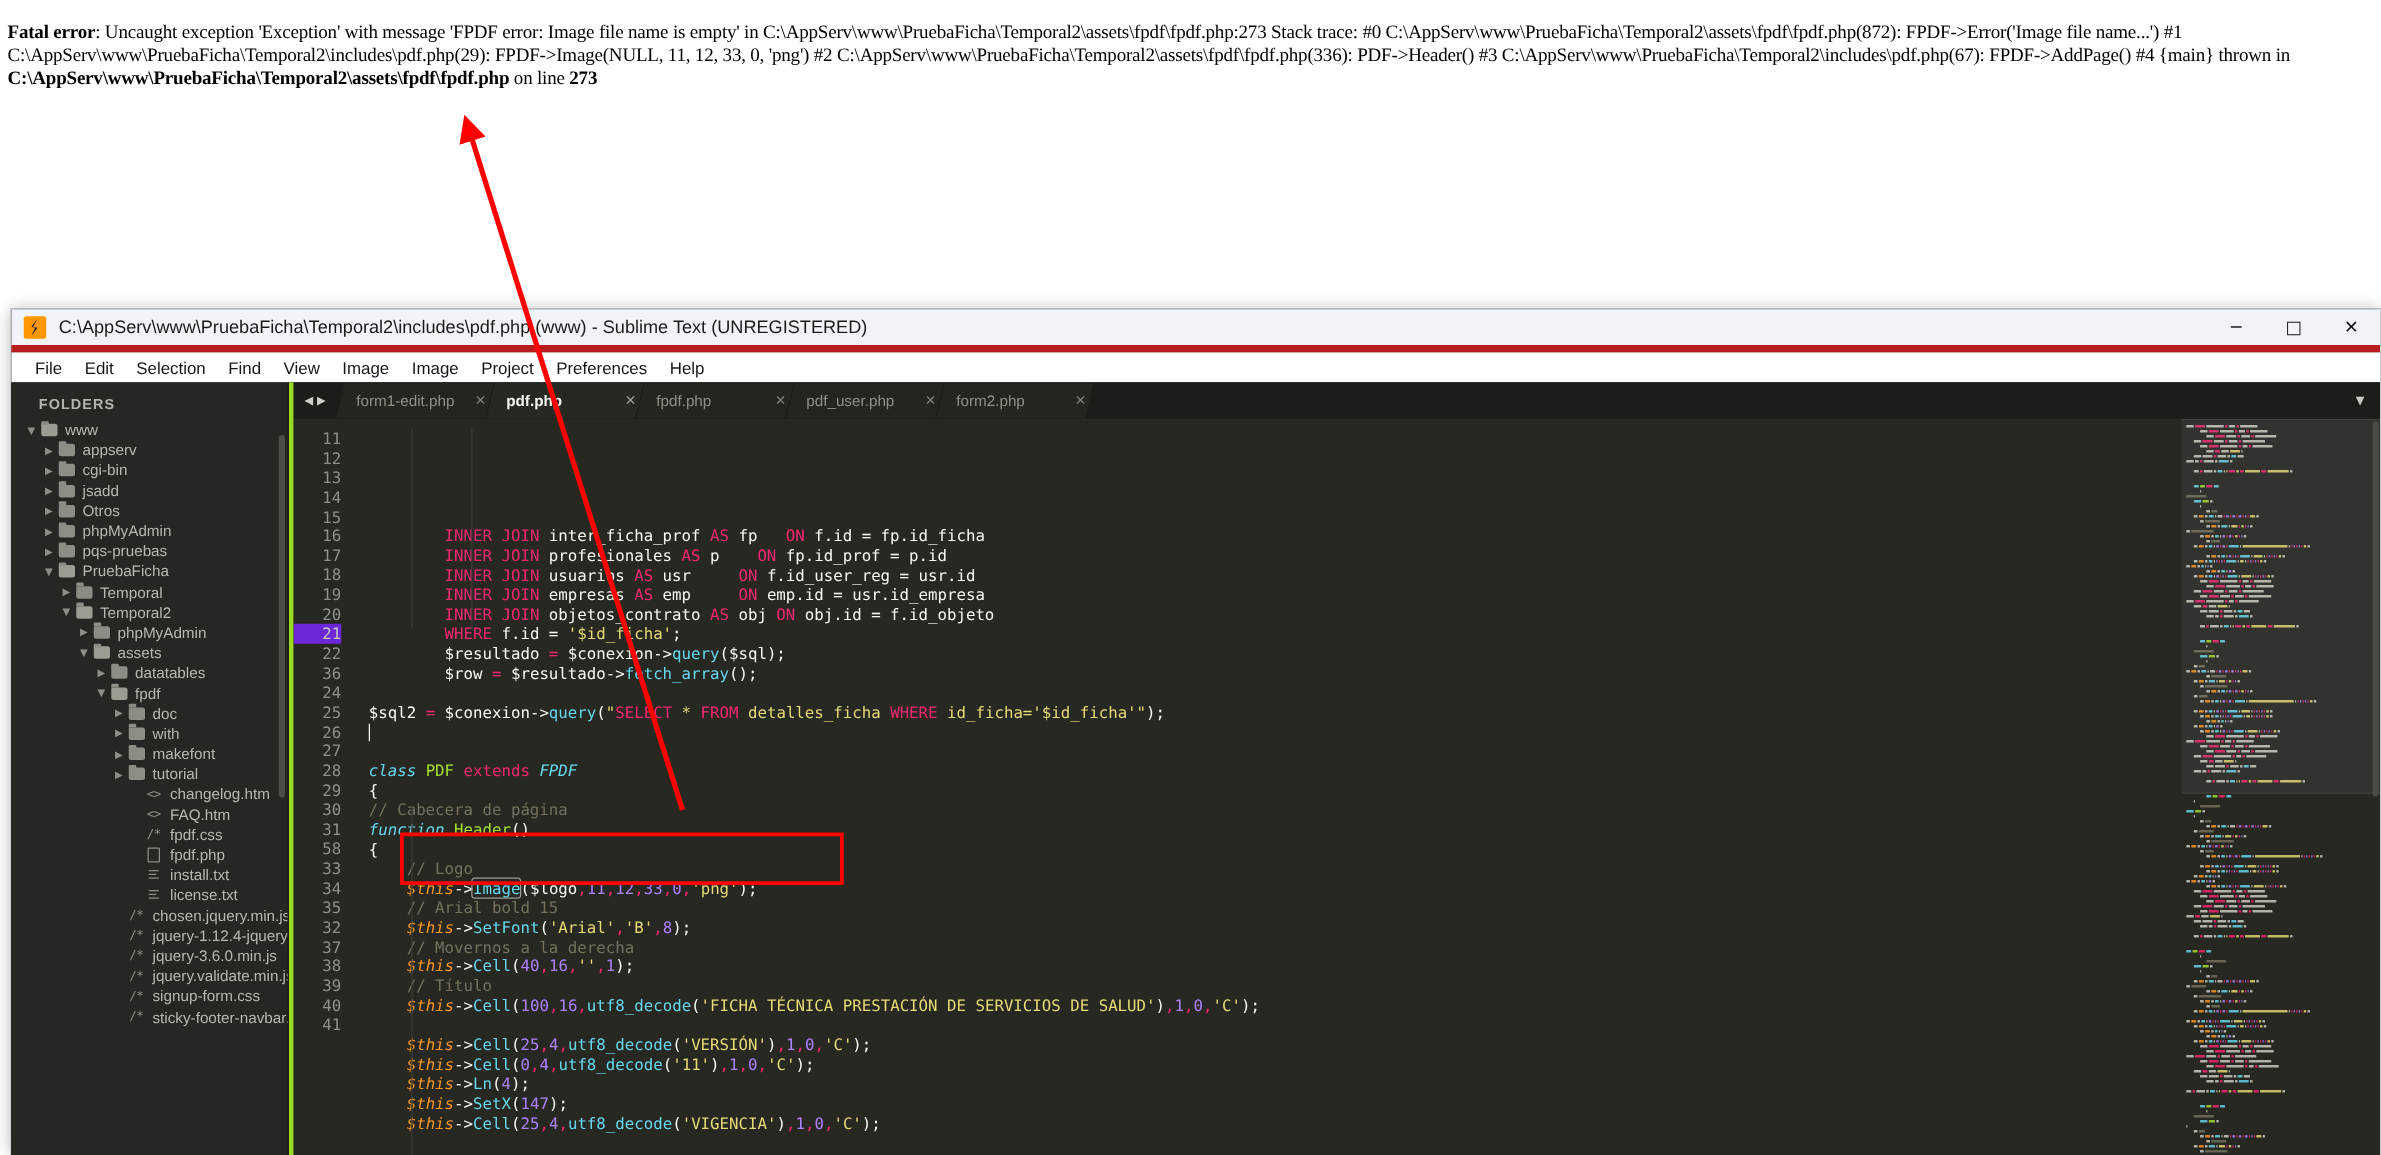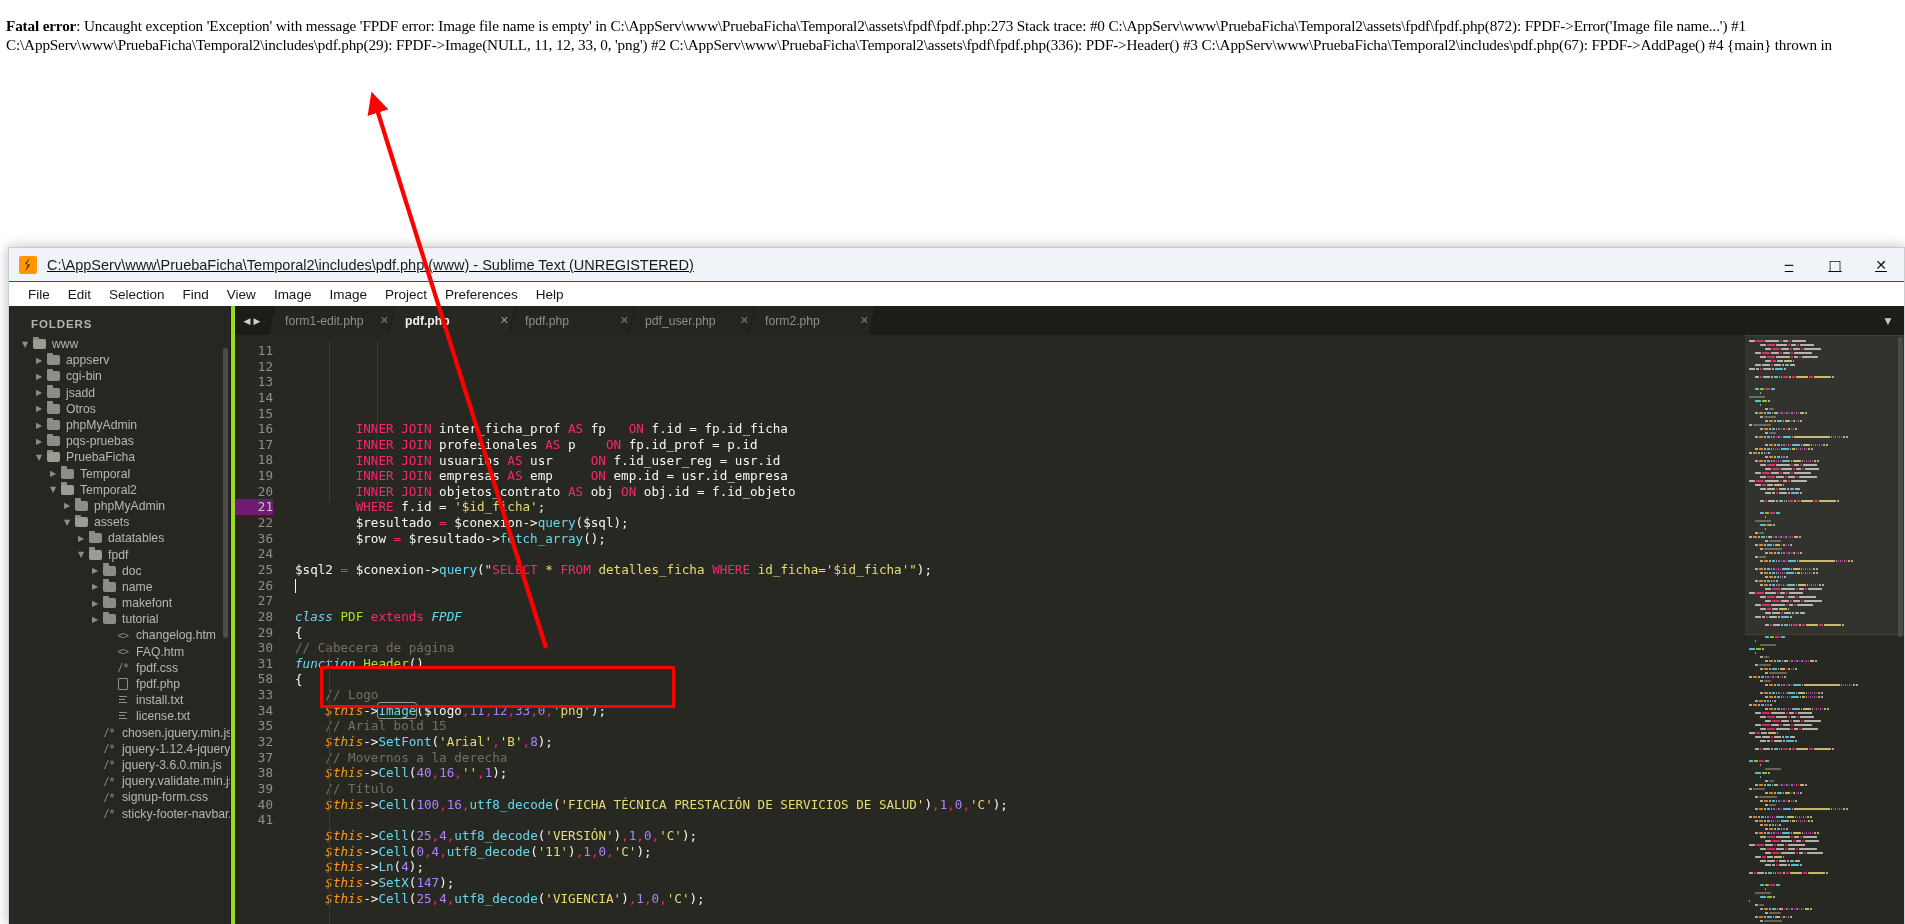--- a/index.html
+++ b/index.html
@@ -38,22 +38,21 @@
     box-shadow: 0 0 12px rgba(0,0,0,.28);
     overflow: hidden;
   }
 
   
   #titlebar {
     height: 34px;
     background: #f0f3f7;
     display: flex;
     align-items: center;
-    border-bottom: 1px solid #b91c1c;
-    text-decoration: underline;
+    border-bottom: 6px solid #b91c1c;
   }
   #app-icon {
     width: 18px; height: 18px;
     margin-left: 10px; margin-right: 10px;
     background: #ff9800;
     border-radius: 2px;
     position: relative;
     flex: none;
   }
   #app-icon::after {
@@ -257,21 +256,21 @@
     width: 46px; flex: none;
     text-align: right;
     padding: 8px 8px 0 0;
     color: #8f908a;
     font-family: "DejaVu Sans Mono", monospace;
     font-size: 12.6px;
     line-height: 15.65px;
     user-select: none;
   }
   .gline { height: 15.65px; }
-  .gline.cur { background: #701a75; color: #c8c9c2; }
+  .gline.cur { background: #6d28d9; color: #c8c9c2; }
   #code-area {
     flex: 1 1 auto;
     padding: 8px 0 0 14px;
     font-family: "DejaVu Sans Mono", monospace;
     font-size: 12.6px;
     line-height: 15.65px;
     color: #f8f8f2;
     white-space: pre;
     position: relative;
     overflow: hidden;
@@ -357,20 +356,21 @@
     border: 3px solid #ff0000;
     border-radius: 1px;
   }
 </style>
 </head>
 <body>
 
 <div id="php-error">
   <span class="err-line"><b>Fatal error</b><span>: Uncaught exception 'Exception' with message 'FPDF error: Image file name is empty' in C:\AppServ\www\PruebaFicha\Temporal2\assets\fpdf\fpdf.php:273 Stack trace: #0 C:\AppServ\www\PruebaFicha\Temporal2\assets\fpdf\fpdf.php(872): FPDF-&gt;Error('Image file name...') #1</span></span>
   <span class="err-line">C:\AppServ\www\PruebaFicha\Temporal2\includes\pdf.php(29): FPDF-&gt;Image(NULL, 11, 12, 33, 0, 'png') #2 C:\AppServ\www\PruebaFicha\Temporal2\assets\fpdf\fpdf.php(336): PDF-&gt;Header() #3 C:\AppServ\www\PruebaFicha\Temporal2\includes\pdf.php(67): FPDF-&gt;AddPage() #4 {main} thrown in</span>
+  <span class="err-line"><b>C:\AppServ\www\PruebaFicha\Temporal2\assets\fpdf\fpdf.php</b><span> on line </span><b>273</b></span>
 </div>
 
 <div id="sublime-window">
 
   <div id="titlebar">
     <div id="app-icon"></div>
     <div id="window-title">C:\AppServ\www\PruebaFicha\Temporal2\includes\pdf.php (www) - Sublime Text (UNREGISTERED)</div>
     <div id="window-controls">
       <div class="winbtn">─</div>
       <div class="winbtn">□</div>
@@ -499,21 +499,21 @@
             <span class="ficon">
               <span class="folder-glyph"></span>
             </span>
             <span>doc</span>
           </div>
           <div class="tree-row" style="padding-left: 80px;">
             <span class="caret">▶</span>
             <span class="ficon">
               <span class="folder-glyph"></span>
             </span>
-            <span>name</span>
+            <span>with</span>
           </div>
           <div class="tree-row" style="padding-left: 80px;">
             <span class="caret">▶</span>
             <span class="ficon">
               <span class="folder-glyph"></span>
             </span>
             <span>makefont</span>
           </div>
           <div class="tree-row" style="padding-left: 80px;">
             <span class="caret">▶</span>

